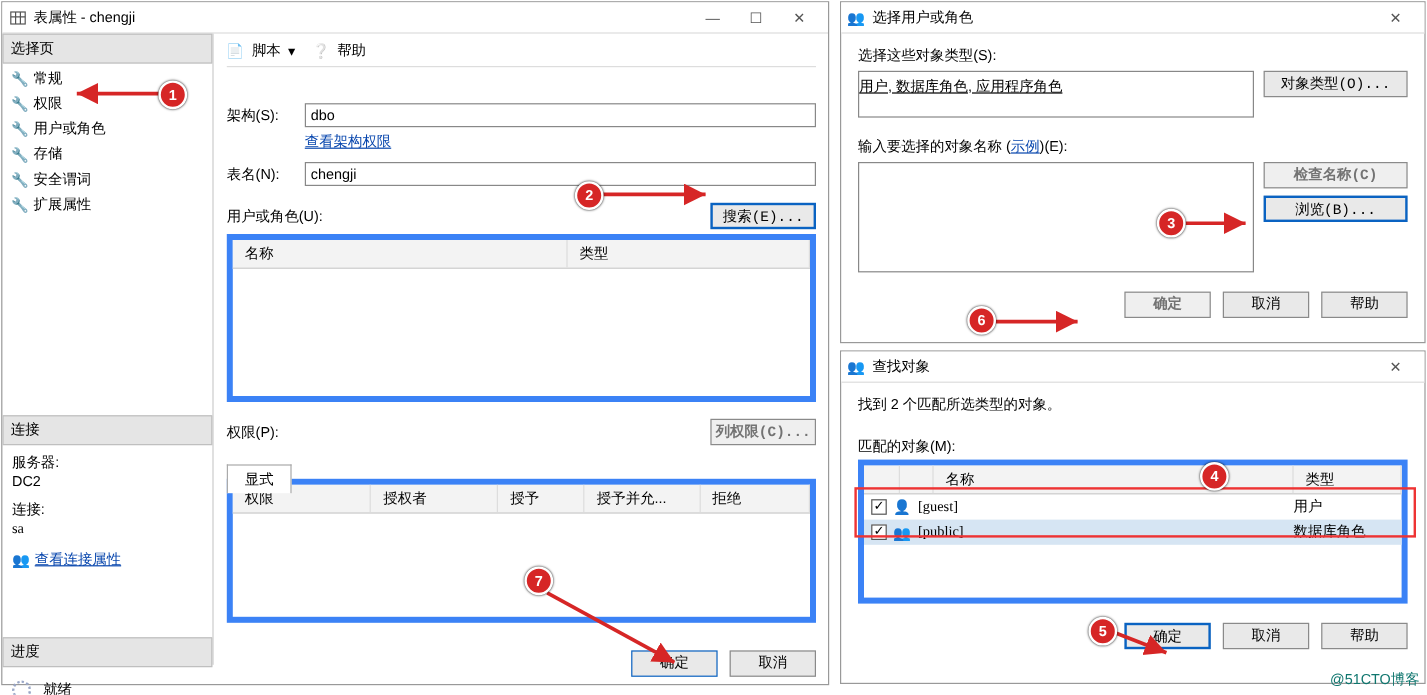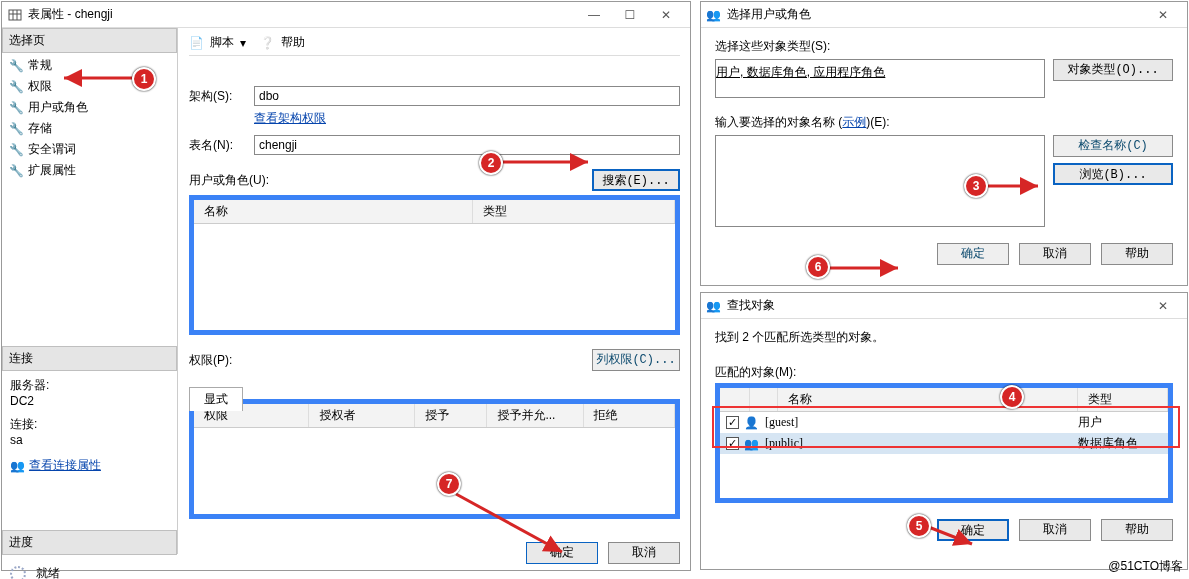--- a/index.html
+++ b/index.html
@@ -14,34 +14,34 @@
   .navlist { padding: 2px 0 0 8px; }
   .navlist .item { display:flex; align-items:center; padding: 2px 0; }
   .navlist .item .wrench { width:14px; display:inline-flex; justify-content:center; margin-right:4px;}
   .rightpane { position:absolute; left:177px; right:0; top:26px; bottom:0; padding:6px 10px; }
   .toolbar { display:flex; align-items:center; gap:6px; padding-bottom:4px; border-bottom:1px solid #ddd;}
   .link { color:#0645ad; cursor:pointer; }
   .formrow { display:flex; align-items:center; margin-top:8px;}
   .formrow label{ width:65px;}
   .formrow input[type=text]{ flex:1; border:1px solid #888; height:20px; padding:0 4px; background:#fff;}
   .btn { border:1px solid #8a8a8a; background:#e9e9e9; height:22px; min-width:72px; line-height:20px; text-align:center; display:inline-block; font-family: SimSun, "Courier New", monospace;}
-  .btn.disabled{ color:#0c4a6e; background:#efefef;}
+  .btn.disabled{ color:#737373; background:#efefef;font-weight:bold;}
   .btn.primary{ border:2px solid #0a63c2; background:#e9e9e9;}
   .grid { border:5px solid #3b82f6; }
   .gridhdr { display:flex; background:#f3f3f3; border-bottom:1px solid #ccc;}
   .gridhdr .cell, .gridrow .cell{ padding:3px 10px; border-right:1px solid #ddd;}
   .tab { display:inline-block; border:1px solid #aaa; border-bottom:none; padding:3px 14px; background:#fff; position:relative; top:12px;}
   .badge { width:24px; height:24px; border-radius:50%; background:#d62626; color:#fff; display:flex; align-items:center; justify-content:center; font-weight:bold; border:2px solid #fff; box-shadow:0 0 2px #000; position:absolute; z-index:60;}
   svg.arrow { position:absolute; z-index:55; }
   .listbox{ border:1px solid #888; background:#fff;}
   .chk{ width:13px; height:13px; border:1px solid #555; display:inline-flex; align-items:center; justify-content:center; margin-right:6px; background:#fff;}
   .chk.checked::after{ content:"✓"; font-size:11px; line-height:11px;}
   .objrow{ display:flex; align-items:center; padding:2px 6px;}
   .objrow.sel{ background:#d6e5f3;}
-  .watermark{ position:absolute; right:6px; bottom:4px; color:#000000; font-size:12px; z-index:70;}
+  .watermark{ position:absolute; right:6px; bottom:4px; color:#0f766e; font-size:12px; z-index:70;}
   .redbox{ position:absolute; border:2px solid #e33; pointer-events:none; z-index:58;}
   .smallicon{ width:14px; height:14px; display:inline-flex; align-items:center; justify-content:center; margin-right:6px;}
   .spinner{ width:16px; height:16px; border:2px dotted #9aa7c7; border-radius:50%; display:inline-block;}
 </style>
 </head>
 <body>
 
 <div class="win" style="left:1px; top:1px; width:690px; height:570px;">
   <div class="titlebar">
     <span class="icon">
@@ -86,21 +86,21 @@
           <span class="wrench">🔧</span>
           <span>扩展属性</span>
         </div>
     </div>
     <div style="height:165px;"></div>
     <div class="sectionhdr">连接</div>
     <div style="padding:6px 8px;">
       <div>服务器:</div>
       <div style="font-family:Liberation Sans, sans-serif;">DC2</div>
       <div style="margin-top:8px;">连接:</div>
-      <div style="font-family:Liberation Sans, sans-serif;">sa</div>
+      <div style="font-family:Liberation Serif, serif;">sa</div>
       <div style="margin-top:10px; display:flex; align-items:center;">
         <span style="margin-right:4px;">👥</span>
         <span class="link" style="text-decoration:underline;">查看连接属性</span>
       </div>
     </div>
     <div style="height:50px;"></div>
     <div class="sectionhdr">进度</div>
     <div style="padding:10px 8px; display:flex; align-items:center;">
       <span class="spinner"></span>
       <span style="margin-left:10px;">就绪</span>

